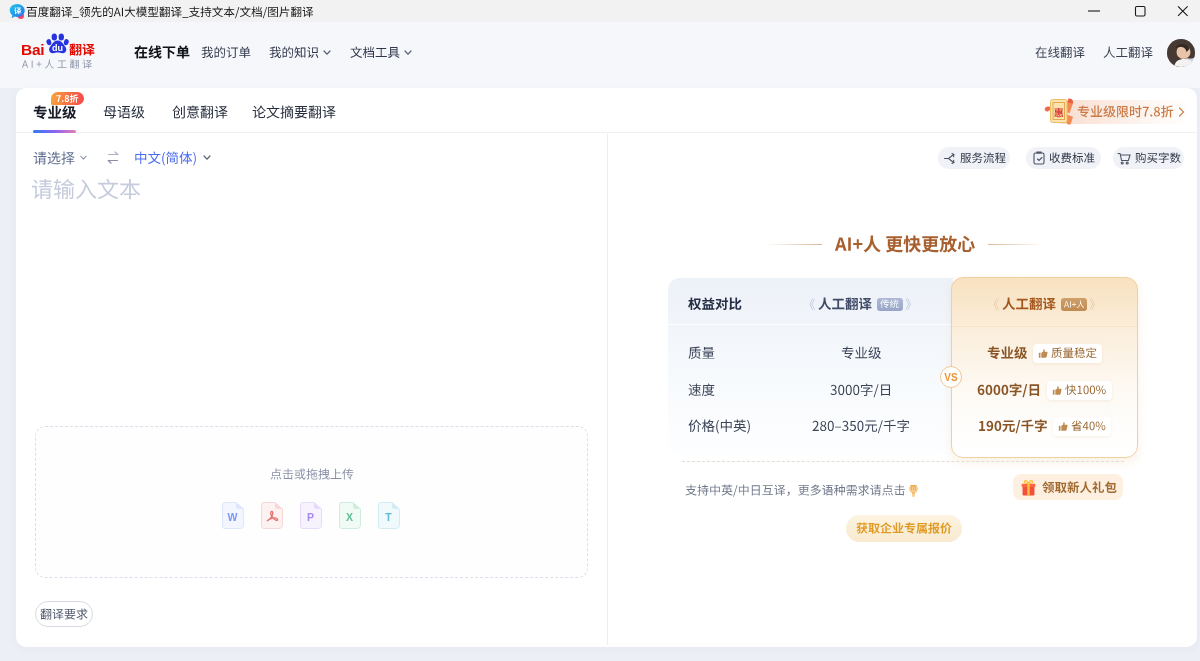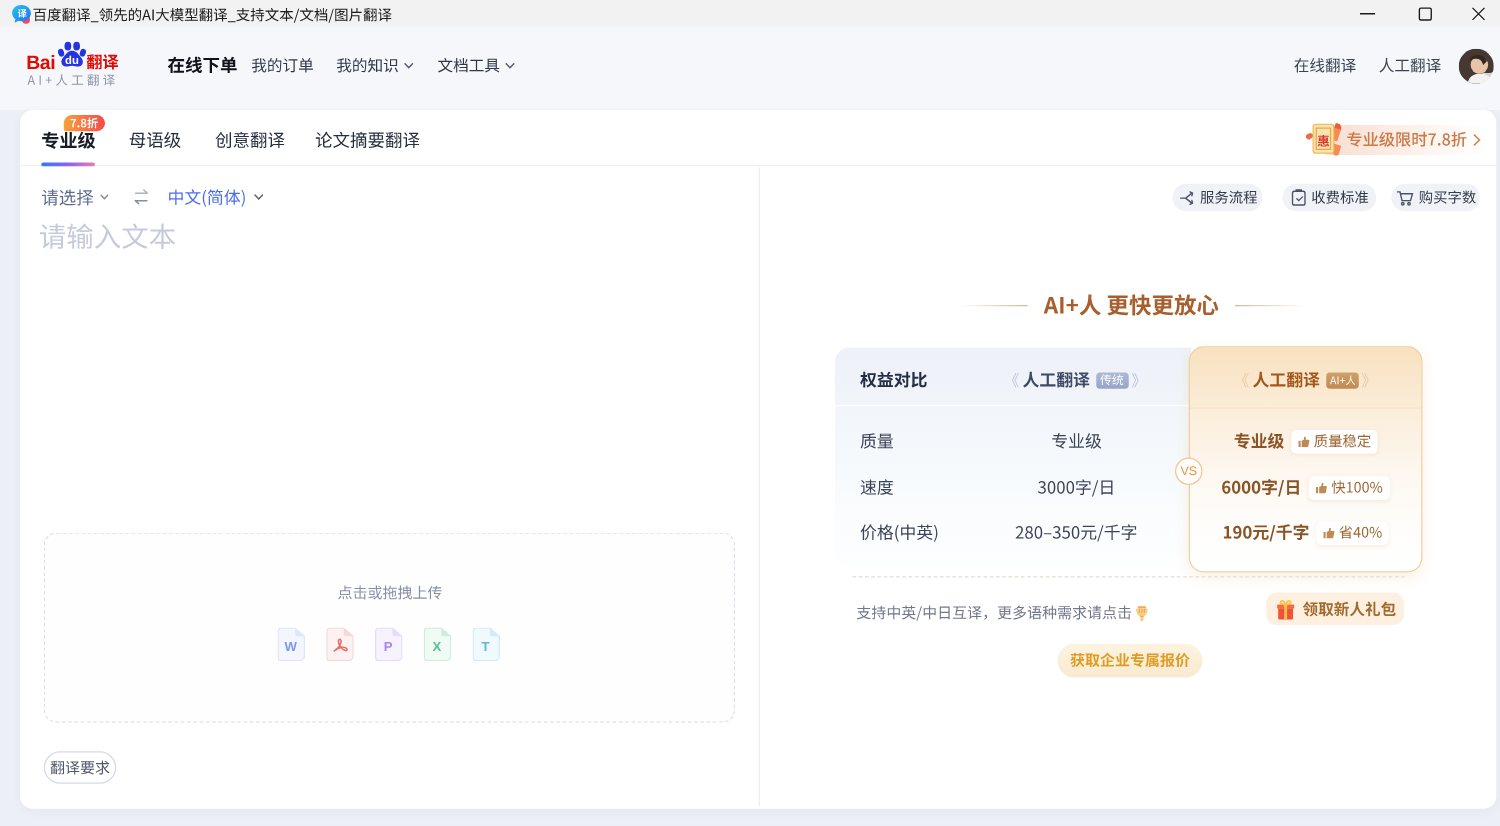--- a/index.html
+++ b/index.html
@@ -378,21 +378,21 @@
     <div class="flex" style="height:19px;padding:0 5px;border-radius:4px;background:#fff;box-shadow:0 1px 3px rgba(200,150,90,.15)">
       <svg width="10" height="11" viewBox="0 0 12 12">
         <path d="M1 5h2v6H1zM4 11V5l2-1 .5-2.6c.1-.6 1.6-.5 1.6.5L7.8 4h2.7c.6 0 1 .5.9 1l-1 5c-.1.6-.6 1-1.2 1z" fill="#c08b52"></path>
       </svg>
       <span style="width:3px"></span>
       <svg width="34.9" height="13.8" viewBox="0 -11.1 34.9 13.8" style="display:inline-block;vertical-align:middle;">
         <path fill="#9a6732" d="M3.1 -9C2.6 -8 1.8 -7 0.9 -6.3C1.1 -6.2 1.4 -6 1.6 -5.8C2.5 -6.5 3.4 -7.6 3.9 -8.8ZM7.6 -8.6C8.6 -7.9 9.7 -6.8 10.2 -6.1L10.9 -6.6C10.4 -7.3 9.3 -8.4 8.3 -9.1ZM5.2 -9.6V-5.8H5.3C3.9 -5.3 2.2 -4.9 0.4 -4.7C0.6 -4.5 0.9 -4.1 1 -3.9C1.5 -4 2.1 -4.1 2.6 -4.2V0.9H3.5V0.4H8.6V0.9H9.5V-4.9H5C6.6 -5.4 8 -6.2 8.9 -7.2L8.1 -7.6C7.6 -7 6.9 -6.5 6.1 -6.1V-9.6ZM3.5 -2.7H8.6V-1.8H3.5ZM3.5 -3.4V-4.2H8.6V-3.4ZM3.5 -1.2H8.6V-0.3H3.5Z M15.4 0H16.4V-2.3H17.5V-3.2H16.4V-8.4H15.2L11.7 -3V-2.3H15.4ZM15.4 -3.2H12.8L14.7 -6C15 -6.5 15.2 -6.9 15.4 -7.3H15.5C15.4 -6.9 15.4 -6.2 15.4 -5.8Z M21.1 0.1C22.7 0.1 23.7 -1.3 23.7 -4.2C23.7 -7.2 22.7 -8.6 21.1 -8.6C19.5 -8.6 18.5 -7.2 18.5 -4.2C18.5 -1.3 19.5 0.1 21.1 0.1ZM21.1 -0.7C20.1 -0.7 19.5 -1.8 19.5 -4.2C19.5 -6.7 20.1 -7.8 21.1 -7.8C22 -7.8 22.7 -6.7 22.7 -4.2C22.7 -1.8 22 -0.7 21.1 -0.7Z M26.6 -3.3C27.8 -3.3 28.5 -4.2 28.5 -5.9C28.5 -7.6 27.8 -8.6 26.6 -8.6C25.5 -8.6 24.7 -7.6 24.7 -5.9C24.7 -4.2 25.5 -3.3 26.6 -3.3ZM26.6 -3.9C26 -3.9 25.5 -4.6 25.5 -5.9C25.5 -7.3 26 -7.9 26.6 -7.9C27.3 -7.9 27.7 -7.3 27.7 -5.9C27.7 -4.6 27.3 -3.9 26.6 -3.9ZM26.9 0.1H27.6L32.2 -8.6H31.5ZM32.5 0.1C33.6 0.1 34.4 -0.8 34.4 -2.5C34.4 -4.2 33.6 -5.2 32.5 -5.2C31.3 -5.2 30.6 -4.2 30.6 -2.5C30.6 -0.8 31.3 0.1 32.5 0.1ZM32.5 -0.5C31.8 -0.5 31.4 -1.2 31.4 -2.5C31.4 -3.9 31.8 -4.5 32.5 -4.5C33.2 -4.5 33.6 -3.9 33.6 -2.5C33.6 -1.2 33.2 -0.5 32.5 -0.5Z"></path>
       </svg>
     </div>
   </div>
-<div class="ab flex" style="left:940px;top:366px;width:22px;height:22px;border-radius:50%;background:#fff;border:1px solid #f2c692;justify-content:center;font-weight:normal;font-size:10px;color:#ee9437">VS</div>
+<div class="ab flex" style="left:940px;top:366px;width:22px;height:22px;border-radius:50%;background:#fff;border:1px solid #f2c692;justify-content:center;font-weight:bold;font-size:10px;color:#ee9437">VS</div>
 <div class="ab" style="left:682px;top:461px;width:442px;height:1px;border-top:1px dashed #e4ddd2"></div>
 <div class="ab flex" style="left:685px;top:482px;height:16px">
     <svg width="220.7" height="14.4" viewBox="0 -11.6 220.7 14.4" style="display:inline-block;vertical-align:middle;">
       <path fill="#707789" d="M5.5 -10.1V-8.2H0.9V-7.4H5.5V-5.5H1.5V-4.6H2.8L2.5 -4.5C3.1 -3.2 4 -2.2 5.2 -1.3C3.8 -0.6 2.1 -0.2 0.4 0.1C0.6 0.3 0.8 0.7 0.9 1C2.8 0.6 4.5 0.1 6 -0.8C7.4 0.1 9 0.6 11 0.9C11.1 0.6 11.4 0.3 11.6 0C9.8 -0.2 8.2 -0.6 6.9 -1.3C8.3 -2.3 9.4 -3.5 10.1 -5.2L9.4 -5.5L9.3 -5.5H6.4V-7.4H11.1V-8.2H6.4V-10.1ZM3.4 -4.6H8.7C8.1 -3.4 7.2 -2.5 6 -1.8C4.9 -2.5 4 -3.5 3.4 -4.6Z M17.4 -2.4C17.9 -1.8 18.5 -0.9 18.7 -0.3L19.4 -0.8C19.2 -1.4 18.6 -2.2 18.1 -2.8ZM19.5 -10V-8.5H17V-7.7H19.5V-6.2H16.3V-5.4H21.1V-4H16.5V-3.2H21.1V-0.1C21.1 0 21 0.1 20.9 0.1C20.7 0.1 20.1 0.1 19.4 0.1C19.5 0.3 19.6 0.7 19.7 0.9C20.5 0.9 21.1 0.9 21.5 0.8C21.9 0.7 22 0.4 22 -0.1V-3.2H23.4V-4H22V-5.4H23.5V-6.2H20.4V-7.7H22.9V-8.5H20.4V-10ZM14.1 -10.1V-7.7H12.5V-6.8H14.1V-4.2C13.4 -4 12.8 -3.8 12.3 -3.7L12.6 -2.8L14.1 -3.3V-0.1C14.1 0 14 0.1 13.8 0.1C13.7 0.1 13.2 0.1 12.7 0.1C12.8 0.3 12.9 0.7 13 0.9C13.7 0.9 14.2 0.9 14.5 0.8C14.8 0.6 14.9 0.4 14.9 -0.1V-3.6L16.2 -4L16.1 -4.8L14.9 -4.5V-6.8H16.2V-7.7H14.9V-10.1Z M29.5 -10.1V-7.9H25.2V-2.2H26.1V-3H29.5V0.9H30.4V-3H33.9V-2.3H34.8V-7.9H30.4V-10.1ZM26.1 -3.9V-7.1H29.5V-3.9ZM33.9 -3.9H30.4V-7.1H33.9Z M41.5 -7.5V-6.1H37.9V-3.3H36.7V-2.5H41.2C40.7 -1.4 39.5 -0.4 36.5 0.2C36.7 0.4 36.9 0.8 37 1C40.1 0.2 41.5 -0.9 42.1 -2.2C43 -0.4 44.7 0.6 47.1 1C47.2 0.7 47.4 0.4 47.6 0.2C45.3 -0.2 43.7 -1 42.8 -2.5H47.3V-3.3H46.2V-6.1H42.4V-7.5ZM38.8 -3.3V-5.4H41.5V-4.2C41.5 -3.9 41.5 -3.6 41.4 -3.3ZM45.3 -3.3H42.4C42.4 -3.6 42.4 -3.9 42.4 -4.2V-5.4H45.3ZM43.7 -10.1V-9H40.3V-10.1H39.4V-9H36.8V-8.2H39.4V-6.9H40.3V-8.2H43.7V-6.9H44.6V-8.2H47.1V-9H44.6V-10.1Z M48.1 2.1H48.9L52.5 -9.5H51.7Z M58.2 -10.1V-7.9H53.9V-2.2H54.8V-3H58.2V0.9H59.1V-3H62.6V-2.3H63.5V-7.9H59.1V-10.1ZM54.8 -3.9V-7.1H58.2V-3.9ZM62.6 -3.9H59.1V-7.1H62.6Z M67.7 -4.2H73.7V-0.9H67.7ZM67.7 -5.1V-8.4H73.7V-5.1ZM66.8 -9.3V0.8H67.7V0H73.7V0.8H74.7V-9.3Z M77.3 -0.3V0.5H88.1V-0.3H85.2C85.5 -2.3 85.8 -4.9 86 -6.5L85.3 -6.6L85.1 -6.6H80.9L81.3 -8.5H87.8V-9.4H77.7V-8.5H80.3C80 -6.5 79.5 -3.9 79.1 -2.3H84.5L84.2 -0.3ZM80.8 -5.7H85C84.9 -5 84.8 -4.1 84.6 -3.1H80.2C80.4 -3.9 80.6 -4.8 80.8 -5.7Z M89.9 -9.4C90.4 -8.7 91 -7.8 91.3 -7.3L92 -7.8C91.8 -8.3 91.1 -9.2 90.6 -9.8ZM96 -4.9V-3.9H93.6V-3.1H96V-1.8H93V-1.5L92.8 -1.9L91.8 -1.2V-6.3H89.3V-5.5H90.9V-1.2C90.9 -0.6 90.6 -0.2 90.4 0C90.5 0.1 90.8 0.5 90.9 0.7C91 0.4 91.3 0.2 93 -1.1V-1H96V1H96.9V-1H100.1V-1.8H96.9V-3.1H99.3V-3.9H96.9V-4.9ZM98.3 -8.6C97.9 -8 97.3 -7.4 96.5 -6.9C95.9 -7.4 95.3 -8 94.9 -8.6ZM93.1 -9.4V-8.6H94C94.5 -7.8 95.1 -7.1 95.8 -6.5C94.8 -5.9 93.7 -5.4 92.5 -5.2C92.7 -5 92.9 -4.6 93 -4.4C94.2 -4.7 95.5 -5.3 96.6 -5.9C97.5 -5.3 98.6 -4.8 99.8 -4.5C99.9 -4.8 100.2 -5.1 100.4 -5.3C99.2 -5.5 98.2 -5.9 97.3 -6.4C98.3 -7.2 99.1 -8.1 99.6 -9.2L99 -9.5L98.9 -9.4Z M102.6 1.3C103.8 0.8 104.7 -0.1 104.7 -1.4C104.7 -2.3 104.3 -2.8 103.6 -2.8C103.2 -2.8 102.7 -2.5 102.7 -2C102.7 -1.4 103.1 -1.1 103.6 -1.1L103.8 -1.1C103.8 -0.3 103.2 0.3 102.3 0.6Z M115.7 -2.9 115 -2.5C115.4 -1.8 115.9 -1.3 116.5 -0.9C115.7 -0.4 114.7 -0.1 113.3 0.2C113.5 0.4 113.7 0.8 113.8 1C115.4 0.6 116.5 0.2 117.3 -0.3C118.9 0.5 121.2 0.8 123.9 0.9C124 0.6 124.2 0.2 124.3 0C121.6 -0 119.6 -0.2 118 -0.9C118.6 -1.5 119 -2.2 119.1 -3H123.2V-7.6H119.2V-8.6H123.9V-9.4H113.5V-8.6H118.3V-7.6H114.6V-3H118.2C118 -2.4 117.7 -1.8 117.2 -1.4C116.6 -1.8 116.1 -2.2 115.7 -2.9ZM115.4 -4.9H118.3V-4.5C118.3 -4.2 118.3 -3.9 118.3 -3.7H115.4ZM119.2 -3.7C119.2 -3.9 119.2 -4.2 119.2 -4.4V-4.9H122.3V-3.7ZM115.4 -6.9H118.3V-5.7H115.4ZM119.2 -6.9H122.3V-5.7H119.2Z M130.2 -10.1C129.4 -9.1 128 -7.9 126 -7.1C126.2 -7 126.5 -6.7 126.7 -6.5C127.8 -7 128.7 -7.6 129.5 -8.2H132.9C132.3 -7.5 131.4 -6.8 130.5 -6.3C130 -6.6 129.4 -7.1 128.9 -7.4L128.3 -6.9C128.8 -6.6 129.3 -6.2 129.7 -5.9C128.4 -5.2 127 -4.8 125.6 -4.6C125.8 -4.4 126 -4 126.1 -3.8C129.2 -4.4 132.7 -6 134.3 -8.7L133.7 -9.1L133.5 -9H130.4C130.7 -9.3 130.9 -9.6 131.2 -9.9ZM132.1 -5.9C131.3 -4.7 129.5 -3.4 127.1 -2.5C127.3 -2.4 127.5 -2 127.7 -1.8C129.2 -2.4 130.4 -3.2 131.4 -4H134.7C134.1 -3 133.2 -2.3 132.2 -1.7C131.8 -2.1 131.2 -2.6 130.7 -2.9L130 -2.5C130.4 -2.1 131 -1.7 131.4 -1.3C129.7 -0.5 127.7 -0.1 125.6 0.1C125.7 0.3 125.9 0.7 126 1C130.2 0.5 134.4 -0.9 136 -4.5L135.4 -4.8L135.3 -4.8H132.3C132.6 -5.1 132.9 -5.4 133.1 -5.7Z M137.9 -9.2C138.5 -8.6 139.3 -7.8 139.7 -7.3L140.3 -8C139.9 -8.5 139.1 -9.2 138.5 -9.8ZM141.4 -7.5V-6.7H142.9C142.8 -6.1 142.7 -5.5 142.5 -5.1H140.5V-4.2H148.2V-5.1H146.8C146.9 -5.8 147 -6.7 147 -7.5L146.4 -7.5L146.2 -7.5H144L144.3 -8.8H147.8V-9.6H141V-8.8H143.4L143.1 -7.5ZM143.5 -5.1 143.9 -6.7H146.1C146.1 -6.2 146 -5.6 145.9 -5.1ZM141.5 -3.3V1H142.4V0.5H146.5V0.9H147.4V-3.3ZM142.4 -0.3V-2.4H146.5V-0.3ZM138.9 0.6C139.1 0.4 139.4 0.1 141.4 -1.3C141.4 -1.4 141.2 -1.8 141.2 -2L139.8 -1.1V-6.3H137.2V-5.4H138.9V-1.1C138.9 -0.6 138.7 -0.3 138.5 -0.2C138.6 -0 138.9 0.4 138.9 0.6Z M156.5 -6.7V-3.8H154.8V-6.7ZM157.4 -6.7H159.1V-3.8H157.4ZM156.5 -10.1V-7.5H154V-2.2H154.8V-2.9H156.5V0.9H157.4V-2.9H159.1V-2.3H160V-7.5H157.4V-10.1ZM153.1 -9.9C152.2 -9.5 150.6 -9.2 149.3 -8.9C149.4 -8.7 149.5 -8.4 149.5 -8.2C150 -8.3 150.6 -8.4 151.2 -8.5V-6.7H149.3V-5.9H151.1C150.6 -4.5 149.7 -2.9 149 -2.1C149.1 -1.8 149.3 -1.5 149.4 -1.2C150 -2 150.7 -3.2 151.2 -4.4V0.9H152.1V-4.6C152.5 -4 153 -3.3 153.1 -2.9L153.7 -3.6C153.5 -3.9 152.4 -5.2 152.1 -5.6V-5.9H153.6V-6.7H152.1V-8.7C152.7 -8.8 153.2 -9 153.6 -9.2Z M163 -6.9V-6.3H165.6V-6.9ZM162.8 -5.6V-5H165.6V-5.6ZM167.7 -5.6V-5H170.7V-5.6ZM167.7 -6.9V-6.3H170.4V-6.9ZM161.6 -8.2V-5.9H162.4V-7.5H166.2V-4.7H167.1V-7.5H171V-5.9H171.8V-8.2H167.1V-8.9H171.1V-9.6H162.3V-8.9H166.2V-8.2ZM162.4 -2.7V0.9H163.3V-1.9H165V0.9H165.9V-1.9H167.7V0.9H168.5V-1.9H170.4V0C170.4 0.2 170.4 0.2 170.2 0.2C170.1 0.2 169.7 0.2 169.2 0.2C169.3 0.4 169.5 0.7 169.5 1C170.2 1 170.6 1 170.9 0.8C171.2 0.7 171.3 0.5 171.3 0.1V-2.7H166.8L167.1 -3.5H172V-4.3H161.5V-3.5H166.1C166.1 -3.3 166 -3 165.9 -2.7Z M174.1 -6C174.9 -5.3 175.7 -4.4 176.1 -3.7L176.8 -4.2C176.4 -4.9 175.5 -5.8 174.8 -6.5ZM173.2 -1.1 173.8 -0.3C175 -1 176.7 -1.9 178.2 -2.9V-0.3C178.2 -0 178.1 0 177.9 0C177.7 0 176.9 0.1 176.1 0C176.2 0.3 176.3 0.7 176.4 1C177.5 1 178.2 1 178.6 0.8C179 0.6 179.1 0.4 179.1 -0.3V-5C180.2 -2.8 181.7 -1 183.6 -0C183.8 -0.3 184.1 -0.6 184.3 -0.8C183 -1.4 181.9 -2.4 180.9 -3.6C181.7 -4.3 182.7 -5.2 183.5 -6.1L182.7 -6.6C182.1 -5.9 181.2 -4.9 180.5 -4.3C179.9 -5.1 179.5 -6.1 179.1 -7V-7.2H184V-8.1H182.5L183 -8.7C182.5 -9 181.5 -9.6 180.8 -10L180.3 -9.4C181 -9.1 181.9 -8.5 182.4 -8.1H179.1V-10.1H178.2V-8.1H173.5V-7.2H178.2V-3.8C176.4 -2.8 174.4 -1.7 173.2 -1.1Z M186 -9.3C186.6 -8.7 187.4 -7.9 187.8 -7.4L188.4 -8C188 -8.5 187.2 -9.3 186.6 -9.8ZM185.2 -6.3V-5.4H187V-1.1C187 -0.5 186.6 -0.2 186.4 -0C186.6 0.2 186.8 0.5 186.9 0.7C187.1 0.5 187.4 0.2 189.4 -1.3C189.3 -1.5 189.2 -1.8 189.1 -2.1L187.9 -1.2V-6.3ZM190.6 -2.5H194.4V-1.6H190.6ZM190.6 -3.2V-4.1H194.4V-3.2ZM192.1 -10.1V-9.1H189.3V-8.4H192.1V-7.7H189.6V-7H192.1V-6.2H188.9V-5.5H196.2V-6.2H193V-7H195.5V-7.7H193V-8.4H195.9V-9.1H193V-10.1ZM189.8 -4.8V0.9H190.6V-0.9H194.4V-0.1C194.4 0.1 194.3 0.1 194.2 0.1C194 0.2 193.4 0.2 192.8 0.1C192.9 0.3 193.1 0.7 193.1 0.9C193.9 0.9 194.5 0.9 194.8 0.8C195.2 0.6 195.3 0.4 195.3 -0V-4.8Z M199.5 -5.6H205.8V-3.4H199.5ZM200.8 -1.5C200.9 -0.8 201 0.3 201 0.9L201.9 0.7C201.9 0.2 201.8 -0.8 201.6 -1.6ZM203.3 -1.5C203.6 -0.8 204 0.2 204.1 0.8L205 0.6C204.8 0 204.5 -1 204.1 -1.7ZM205.7 -1.6C206.3 -0.9 207 0.2 207.3 0.9L208.1 0.5C207.8 -0.2 207.1 -1.2 206.5 -1.9ZM198.8 -1.9C198.5 -1 197.8 0 197.2 0.6L198 0.9C198.7 0.3 199.3 -0.7 199.7 -1.6ZM198.7 -6.4V-2.6H206.7V-6.4H203.1V-8H207.6V-8.8H203.1V-10.1H202.2V-6.4Z M210.5 -3.6V0.3H218V1H218.9V-3.6H218V-0.6H215.2V-4.5H219.9V-5.4H215.2V-7.3H219.1V-8.2H215.2V-10.1H214.3V-8.2H210.4V-7.3H214.3V-5.4H209.5V-4.5H214.3V-0.6H211.4V-3.6Z"></path>
     </svg>
     <svg width="11" height="14" viewBox="0 0 12 15" style="margin-left:2px;margin-top:2px">
       <path d="M2.5 1h7v2h-7z" fill="#f3a94e"></path>
       <path d="M2.2 3h7.6c.9 0 1.5.9 1.2 1.8l-.8 2.4c-.5 1.6-1.7 2.3-3.2 2.3h-2c-1.5 0-2.7-.7-3.2-2.3l-.8-2.4C.7 3.9 1.3 3 2.2 3z" fill="#f8cd8a"></path>
       <path d="M4.6 9.2h2.8v3.6c0 1.9-2.8 1.9-2.8 0z" fill="#f8cd8a"></path>
       <path d="M4.6 9.2h2.8v1.2H4.6z" fill="#eda649"></path>

